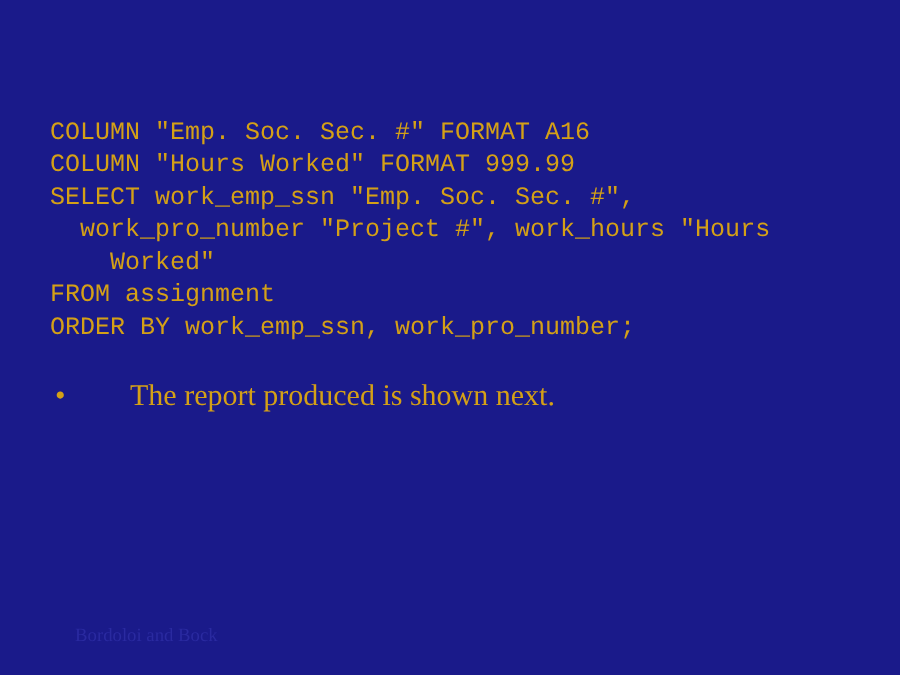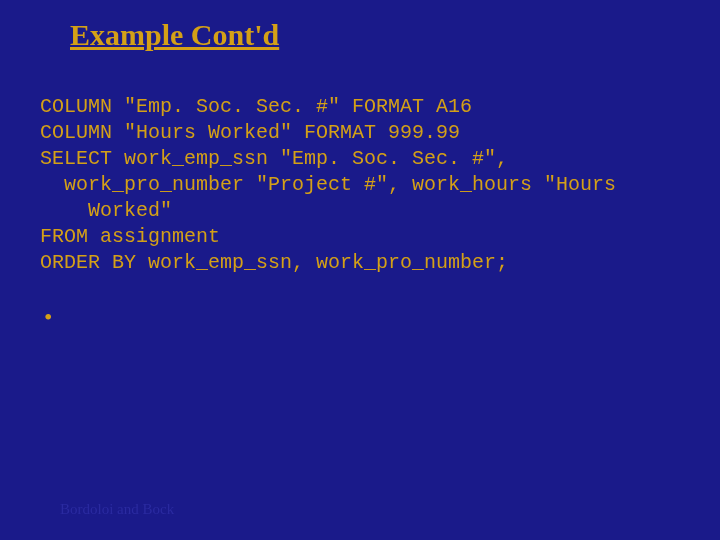--- a/index.html
+++ b/index.html
@@ -65,29 +65,29 @@
     left: 60px;
     font-size: 15px;
     color: #2a2aa0;
   }
 </style>
 </head>
 <body>
 
 <div class="slide">
 
-  <div class="title">Example Cont'd</div>
 
   <div class="code-block">COLUMN "Emp. Soc. Sec. #" FORMAT A16
 COLUMN "Hours Worked" FORMAT 999.99
 SELECT work_emp_ssn "Emp. Soc. Sec. #",
   work_pro_number "Project #", work_hours "Hours
     Worked"
 FROM assignment
 ORDER BY work_emp_ssn, work_pro_number;</div>
 
   <div class="bullet-row">
     <div class="bullet">•</div>
+    <div class="bullet-text">The report produced is shown next.</div>
   </div>
 
   <div class="footer">Bordoloi and Bock</div>
 
 </div>
 
 </body></html>

